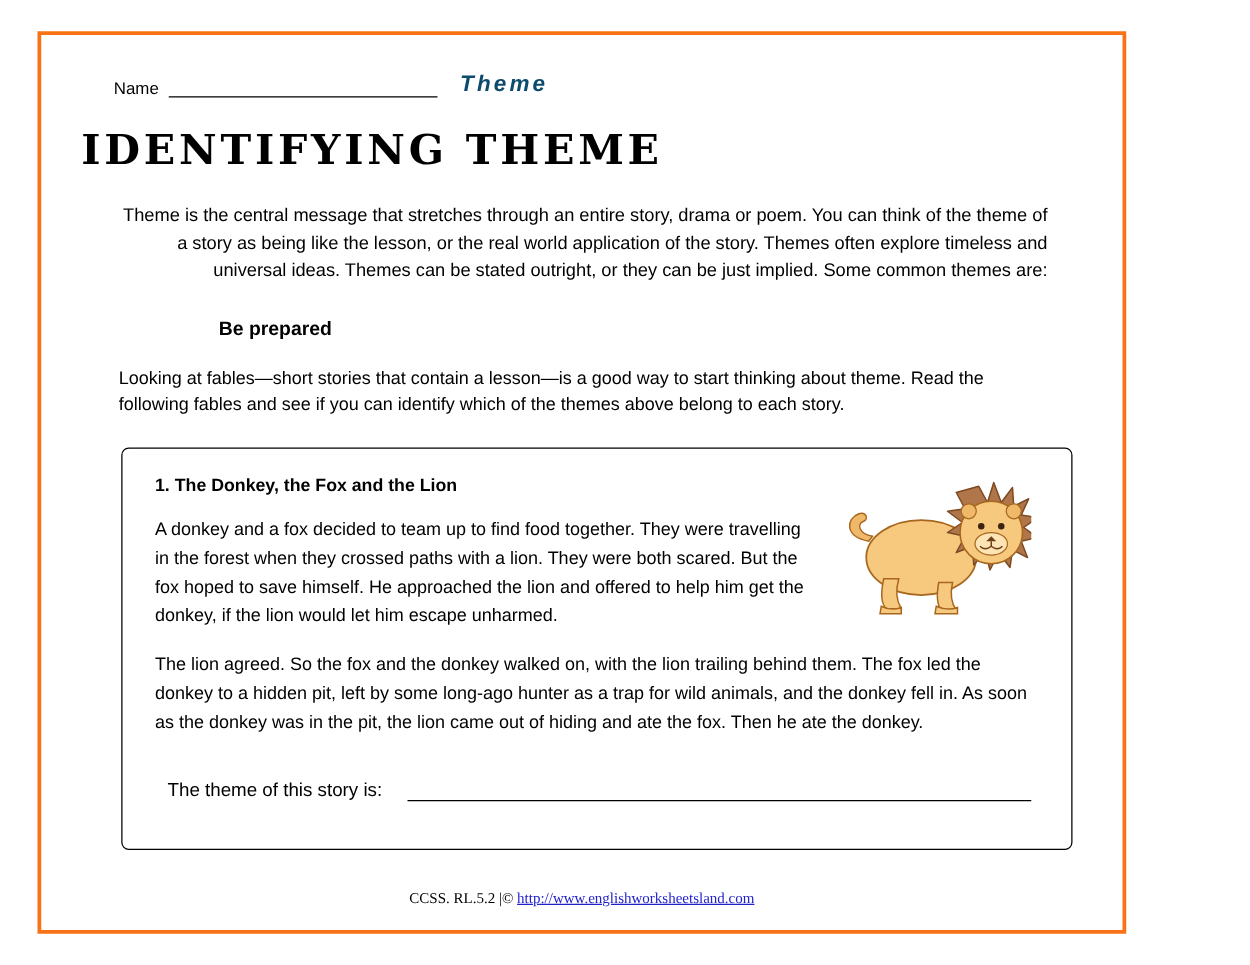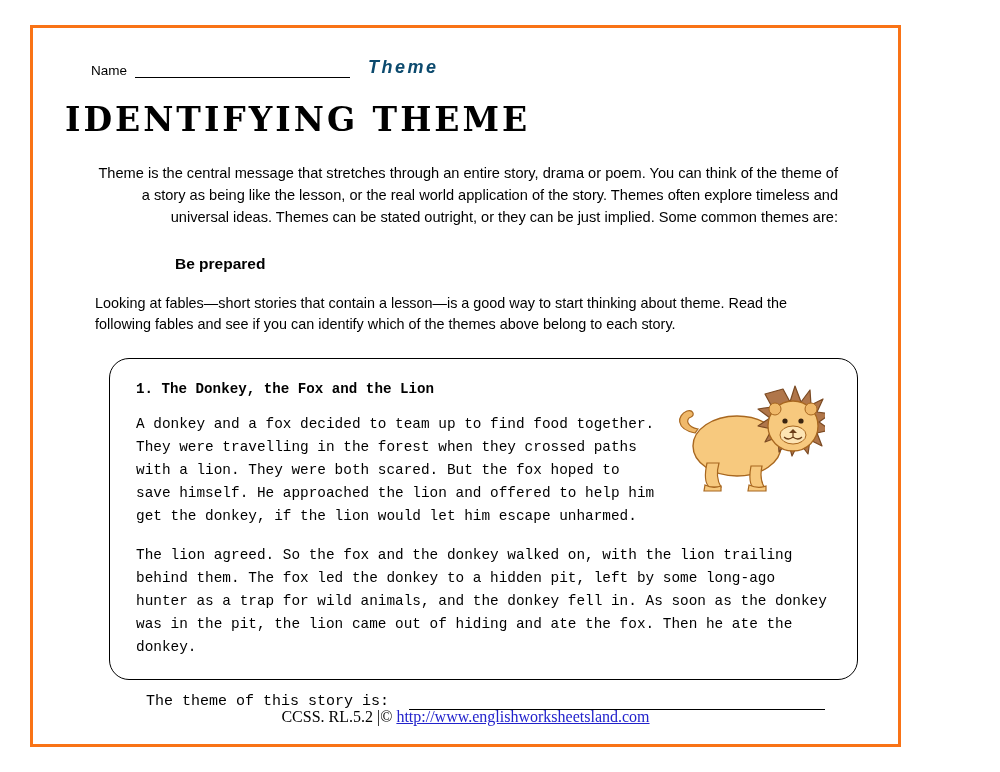--- a/index.html
+++ b/index.html
@@ -98,26 +98,25 @@
   .directions {
     margin-top: 20px;
     padding: 0 28px 0 30px;
     font-size: 14.4px;
     line-height: 1.5;
   }
 
   
   .story-box {
     position: relative;
-    margin: 22px 8px 0 44px;
+    margin: 22px 8px 0 32px;
     border: 1.6px solid #000;
-    border-radius: 20px;
+    border-radius: 6px;
     height: 322px;
     padding: 22px 28px 0 26px;
-    font-family: Liberation Mono, monospace;
   }
   .story-title {
     font-weight: bold;
     font-size: 14.2px;
     margin-bottom: 16px;
   }
   .story-p {
     font-size: 14.4px;
     line-height: 1.6;
     margin: 0 0 16px 0;
@@ -151,21 +150,21 @@
     height: 135px;
   }
 
   
   .footer {
     position: absolute;
     left: 0;
     right: 0;
     bottom: 18px;
     text-align: center;
-    font-size: 16px;
+    font-size: 12px;
     font-family: "Liberation Serif", serif;
     color: #000;
   }
   .footer a {
     color: #2222cc;
     text-decoration: underline;
   }
 </style>
 </head>
 <body>

